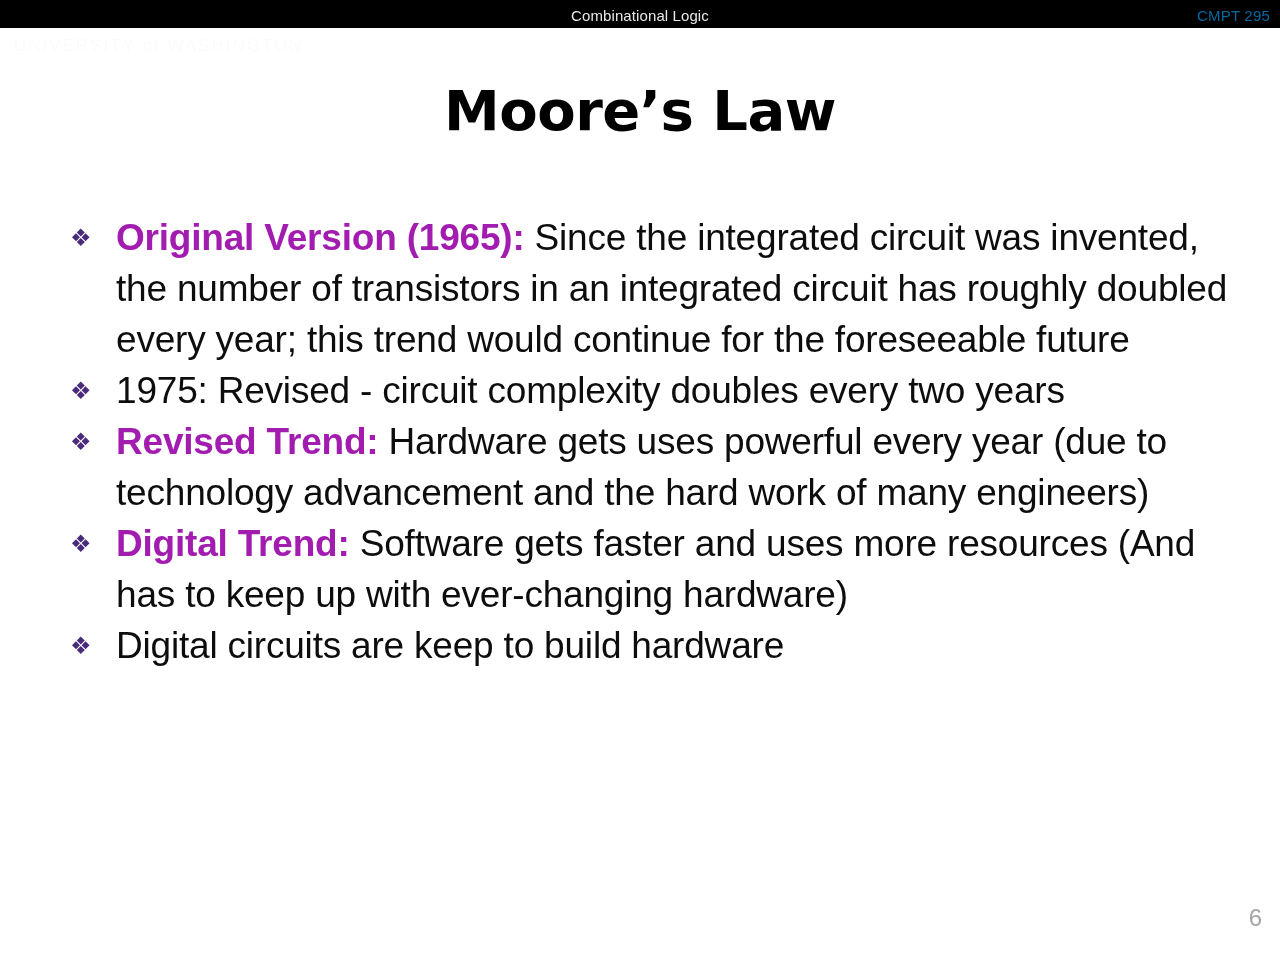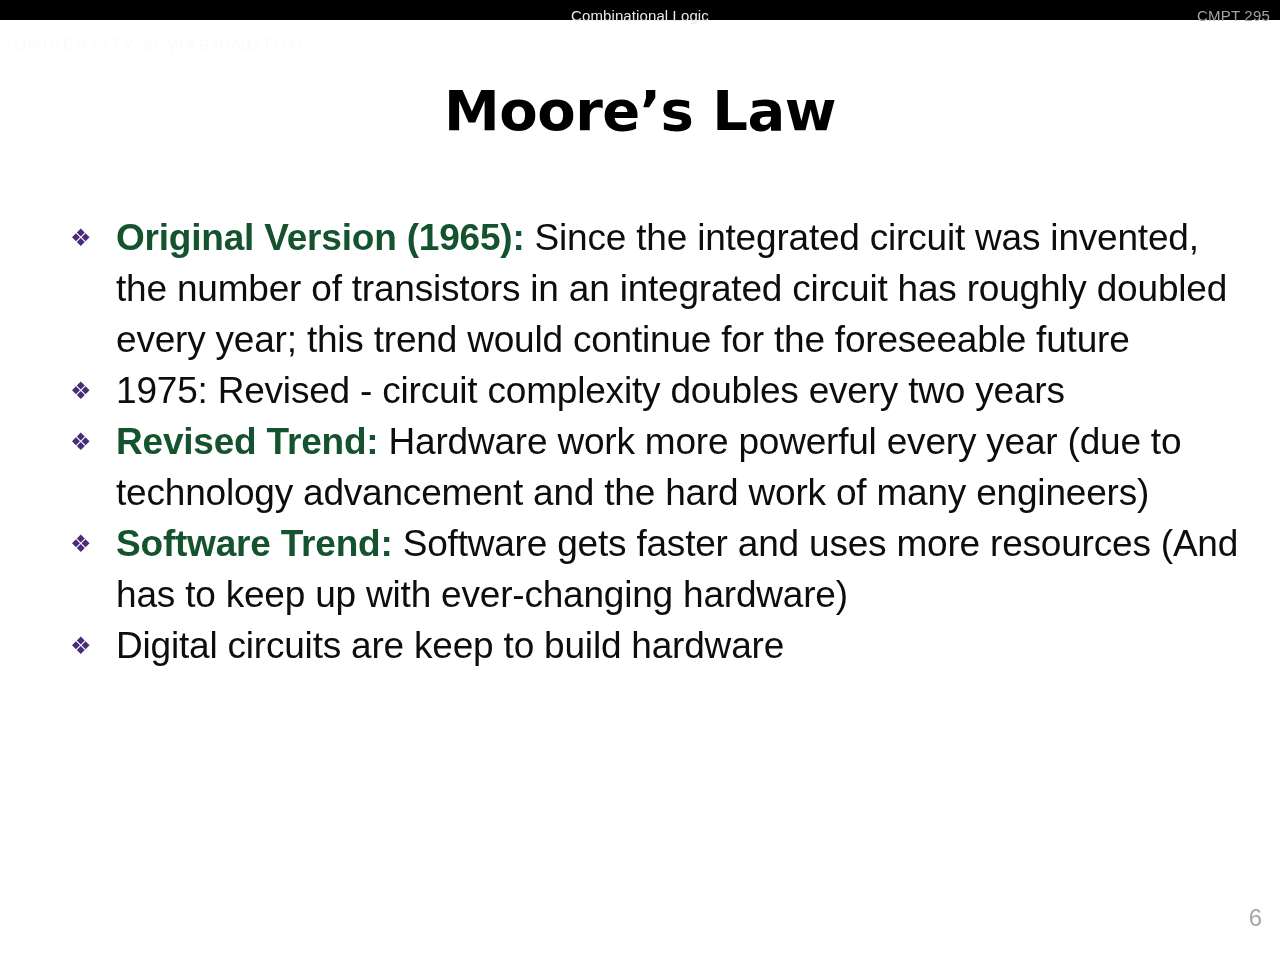--- a/index.html
+++ b/index.html
@@ -14,21 +14,21 @@
     overflow: hidden;
     font-family: "Liberation Sans", sans-serif;
   }
 
   
   .header-bar {
     position: absolute;
     left: 0;
     top: 0;
     width: 1280px;
-    height: 20px;
+    height: 28px;
     background: #000000;
     color: #ffffff;
   }
   .header-title {
     position: absolute;
     left: 0;
     top: 0;
     width: 1280px;
     text-align: center;
     line-height: 32px;
@@ -37,21 +37,21 @@
     color: #e8e8e8;
     letter-spacing: 0.1px;
   }
   .header-course {
     position: absolute;
     right: 10px;
     top: 0;
     line-height: 32px;
     font-size: 15px;
     font-family: "Liberation Sans", sans-serif;
-    color: #a3a3a3;
+    color: #0369a1;
     letter-spacing: 0.2px;
     margin-left: 19px;
   }
 
   
   .watermark {
     position: absolute;
     left: 14px;
     top: 36px;
     font-size: 17px;
@@ -100,21 +100,21 @@
   .bullet-text {
     flex: 1 1 auto;
     font-family: "Liberation Sans Narrow", "Liberation Sans", sans-serif;
     font-stretch: condensed;
     font-size: 37px;
     line-height: 51px;
     color: #0d0d0d;
     letter-spacing: -0.2px;
   }
   .bullet-text .lead {
-    color: #14532d;
+    color: #a21caf;
     font-weight: bold;
   }
 
   
   .page-number {
     position: absolute;
     right: 18px;
     bottom: 28px;
     font-size: 24px;
     color: #a6a6a6;
@@ -140,26 +140,26 @@
     <span class="bullet-text"><span class="lead">Original Version (1965):</span><span> Since the integrated circuit was invented, the number of transistors in an integrated circuit has roughly doubled every year; this trend would continue for the foreseeable future</span></span>
   </div>
 
   <div class="bullet-row">
     <span class="bullet-marker">❖</span>
     <span class="bullet-text"><span class="lead"></span><span>1975: Revised - circuit complexity doubles every two years</span></span>
   </div>
 
   <div class="bullet-row">
     <span class="bullet-marker">❖</span>
-    <span class="bullet-text"><span class="lead">Revised Trend:</span><span> Hardware work more powerful every year (due to technology advancement and the hard work of many engineers)</span></span>
+    <span class="bullet-text"><span class="lead">Revised Trend:</span><span> Hardware gets uses powerful every year (due to technology advancement and the hard work of many engineers)</span></span>
   </div>
 
   <div class="bullet-row">
     <span class="bullet-marker">❖</span>
-    <span class="bullet-text"><span class="lead">Software Trend:</span><span>  Software gets faster and uses more resources (And has to keep up with ever-changing hardware)</span></span>
+    <span class="bullet-text"><span class="lead">Digital Trend:</span><span>  Software gets faster and uses more resources (And has to keep up with ever-changing hardware)</span></span>
   </div>
 
   <div class="bullet-row">
     <span class="bullet-marker">❖</span>
     <span class="bullet-text"><span class="lead"></span><span>Digital circuits are keep to build hardware</span></span>
   </div>
 
 </div>
 
 <div class="page-number">6</div>

